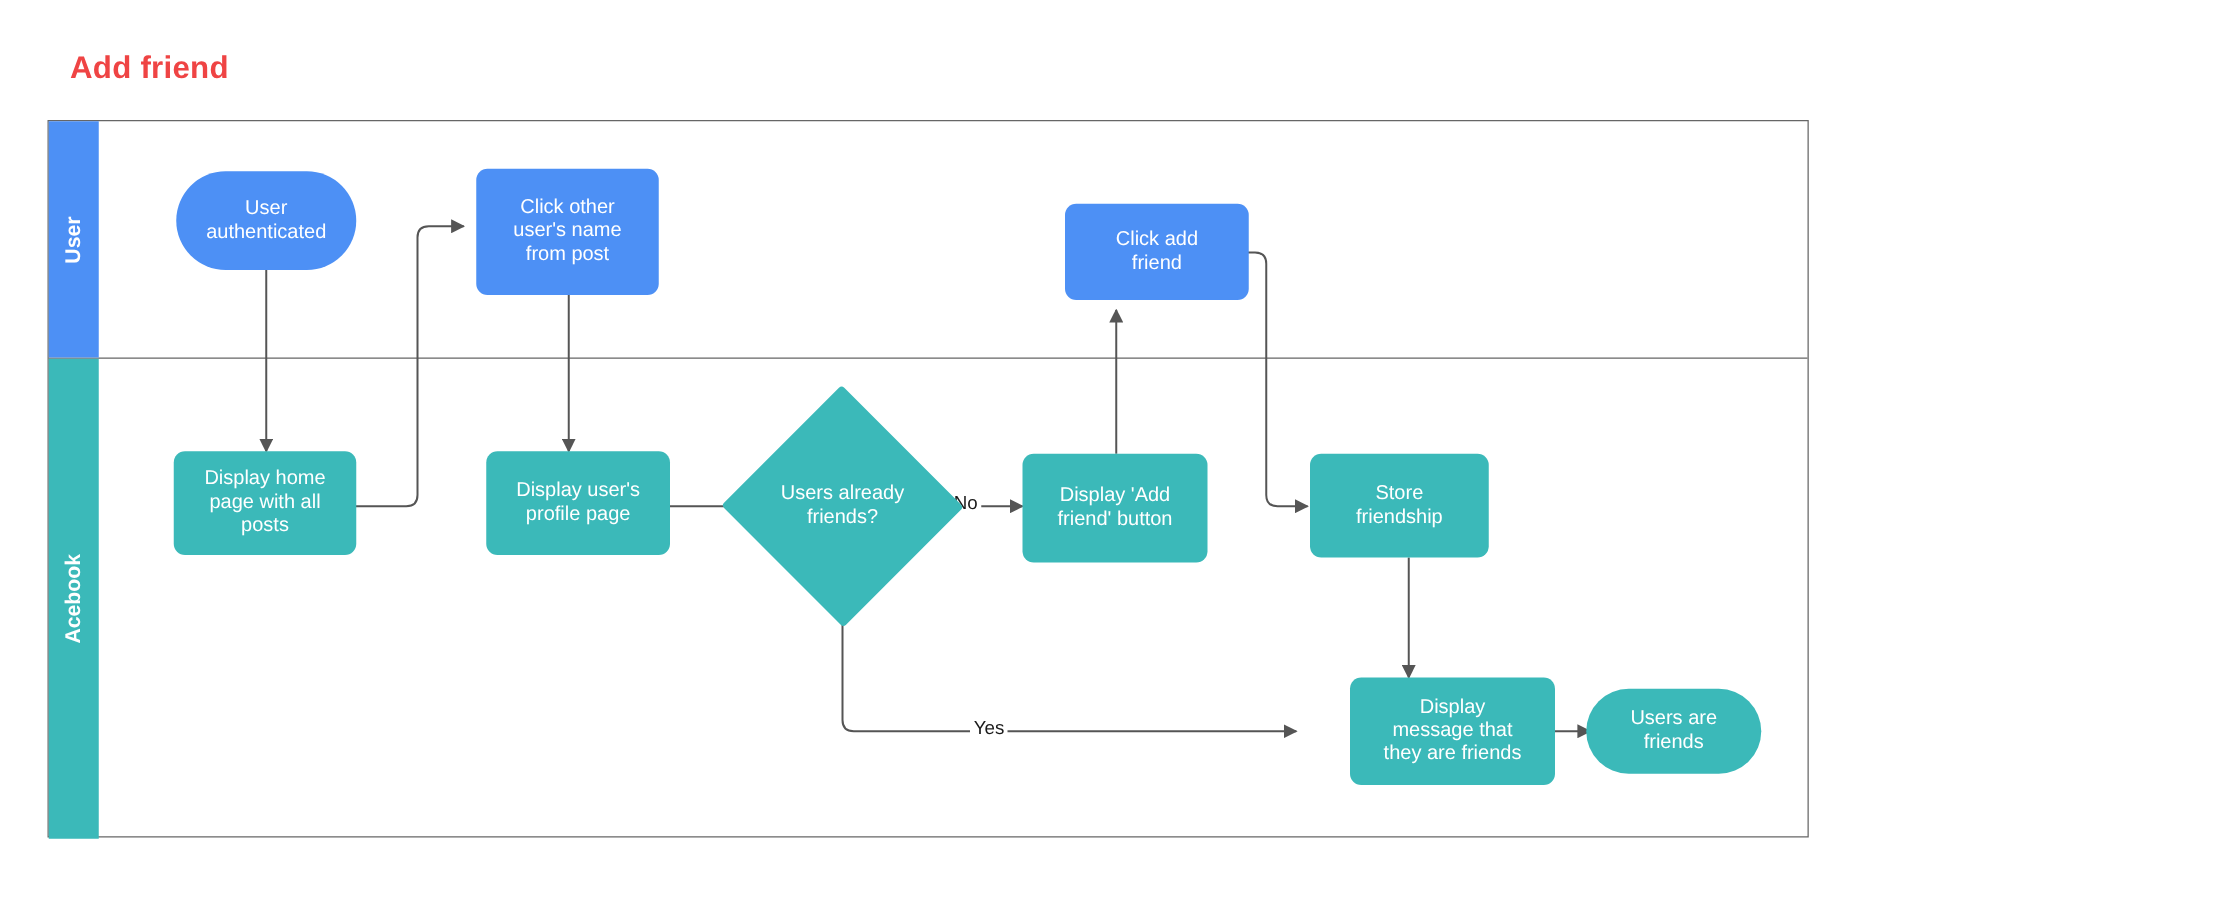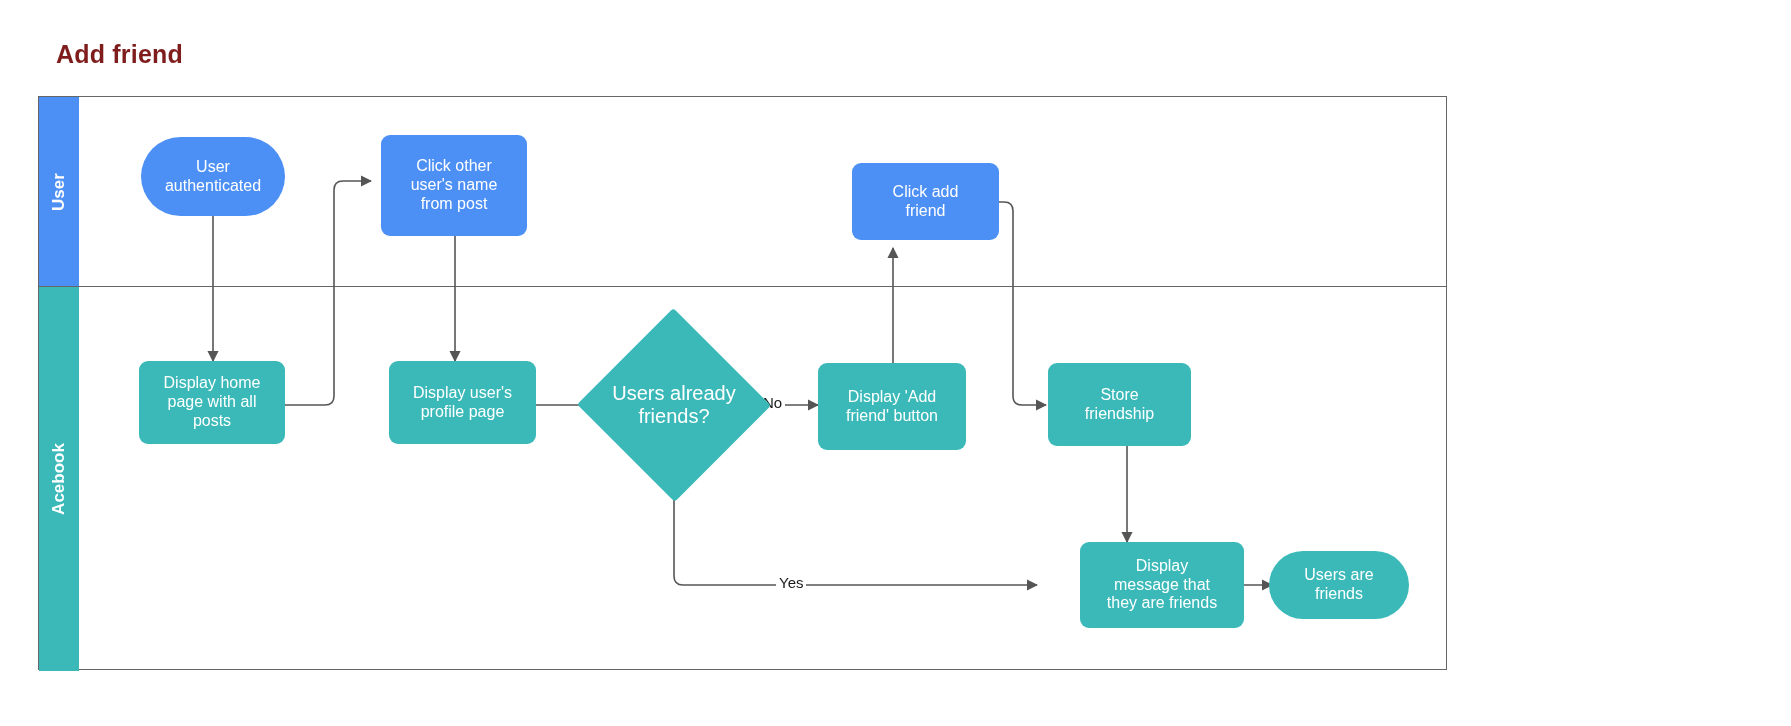--- a/index.html
+++ b/index.html
@@ -14,21 +14,21 @@
     height: 726px;
     background: #ffffff;
     overflow: hidden;
   }
   #title {
     position: absolute;
     left: 56px;
     top: 40px;
     font-size: 25px;
     font-weight: bold;
-    color: #7f1d1d;
+    color: #ef4444;
     letter-spacing: 0.2px;
   }
   
   #lane-frame {
     position: absolute;
     left: 38px;
     top: 96px;
     width: 1409px;
     height: 574px;
     border: 1.5px solid #666666;
@@ -96,21 +96,21 @@
     left: 0; top: 0;
     width: 100%; height: 100%;
     background: #3bb9b9;
     transform: rotate(45deg);
     border-radius: 3px;
   }
   .diamond-label {
     position: relative;
     z-index: 2;
     white-space: pre-line;
-    font-size: 20px;
+    font-size: 16px;
     line-height: 1.17;
   }
   
   #wires {
     position: absolute;
     left: 0; top: 0;
     width: 1791px;
     height: 726px;
     pointer-events: none;
   }

